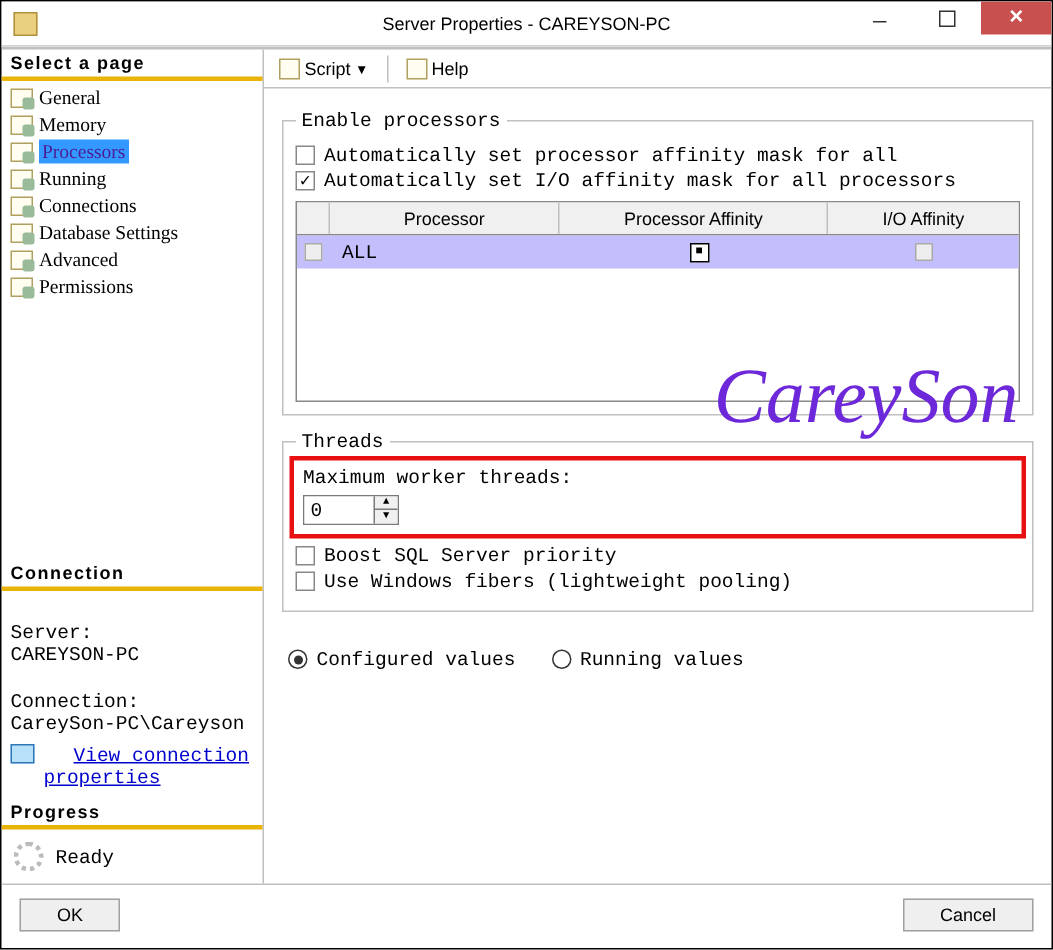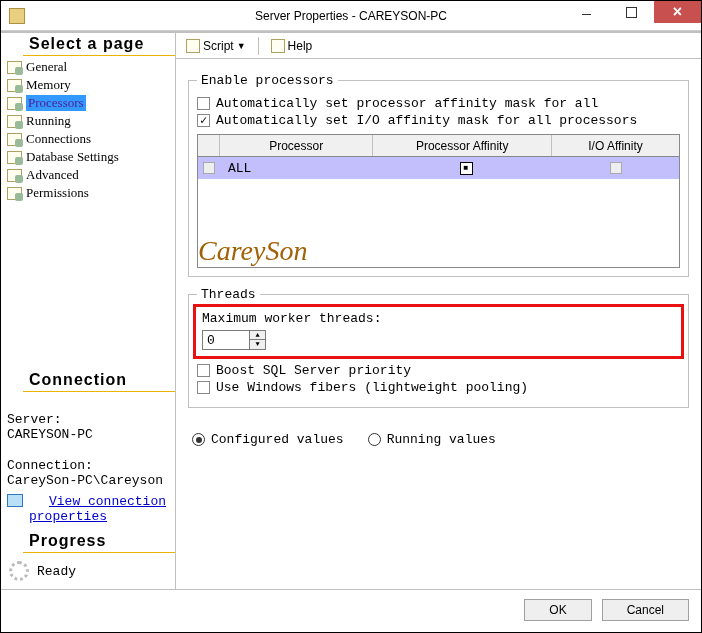--- a/index.html
+++ b/index.html
@@ -10,21 +10,21 @@
 .titlebar-text { font-family: "Segoe UI", sans-serif; font-size: 12px; position: absolute; left: 0; right: 0; text-align: center; }
 .winctrls { position: absolute; right: 0; top: 0; display: flex; }
 .winbtn { width: 45px; height: 22px; display: flex; align-items: center; justify-content: center; font-family: sans-serif; font-size: 14px; }
 .winbtn.close { background: #c8504f; color: #fff; width: 47px; }
 .winbtn.min::before { content: ""; display: block; width: 9px; height: 1px; background: #333; margin-top: 5px; }
 .winbtn.max::before { content: ""; display: block; width: 9px; height: 9px; border: 1px solid #333; }
 .winbtn.close::before { content: "×"; font-size: 16px; line-height: 1; font-weight: bold; }
 
 .body { display: flex; height: 558px; border-top: 2px solid #bfbfbf; }
 .sidebar { width: 175px; border-right: 1px solid #c0c0c0; display: flex; flex-direction: column; }
-.section-head { font-family: Arial, sans-serif; font-weight: bold; font-size: 16px; padding: 2px 6px; letter-spacing: 1px; border-bottom: 1px solid #eab308; margin-left: 22px; }
+.section-head { font-family: Arial, sans-serif; font-weight: bold; font-size: 12px; padding: 2px 6px; letter-spacing: 1px; border-bottom: 3px solid #eab308; }
 .navlist { padding: 2px 0; flex: 0; font-family: Liberation Serif, serif; }
 .navitem { display: flex; align-items: center; padding: 1px 6px; gap: 4px; cursor: default; }
 .navitem.sel .navlabel { background: #3399ff; color: #4c1d95; padding: 0 2px; }
 .page-icon { width: 15px; height: 13px; background: #fffef0; border: 1px solid #b0a060; position: relative; }
 .page-icon::after { content: ""; position: absolute; right: -2px; bottom: -2px; width: 8px; height: 8px; background: #99bb99; border-radius: 2px; }
 .spacer { flex: 1; }
 .conn-block { padding: 4px 6px 6px; font-size: 13px; }
 .conn-block .k { margin-top: 16px; }
 .conn-link { color: #0000cd; text-decoration: underline; margin-left: 22px; display: block; }
 .con-icon { width: 16px; height: 13px; background: #b8e0f8; border: 1px solid #3078b8; display: inline-block; vertical-align: top; margin-right: 4px; }
@@ -46,36 +46,36 @@
 .chkbox.mixed::before { content: "■"; font-size: 8px; }
 
 .table { border: 1px solid #888; margin-top: 6px; height: 134px; background: #fff; position: relative; }
 .thead { display: flex; background: #f0f0f0; border-bottom: 1px solid #888; height: 22px; font-family: "Segoe UI", sans-serif; font-size: 12px; }
 .th { border-right: 1px solid #c0c0c0; display: flex; align-items: center; justify-content: center; }
 .th1 { width: 22px; } .th2 { flex: 1.2; } .th3 { flex: 1.4; } .th4 { flex: 1; border-right: none; }
 .trow { display: flex; background: #c2bffc; height: 22px; align-items: center; }
 .td { display: flex; align-items: center; }
 .td1 { width: 22px; justify-content: center; } .td2 { flex: 1.2; padding-left: 8px; } .td3 { flex: 1.4; justify-content: center; } .td4 { flex: 1; justify-content: center; }
 .dis-ck { width: 12px; height: 12px; border: 1px solid #aaa; background: #eee; }
-.watermark { position: absolute; top: 100px; left: 0; right: 0; text-align: left; font-family: "Times New Roman", serif; font-size: 28px; color: #a16207; font-style: italic; }
+.watermark { position: absolute; top: 100px; left: 0; right: 0; text-align: right; font-family: "Times New Roman", serif; font-size: 52px; color: #6d28d9; font-style: italic; }
 
 .threads-fs { padding-bottom: 10px; }
 .redbox { border: 3px solid #e81010; padding: 4px 6px 6px; margin: -4px -4px 4px; }
 .spin { display: inline-flex; border: 1px solid #7a7a7a; height: 20px; margin-top: 4px; }
 .spin input { width: 46px; border: none; padding: 0 4px; font-family: "Courier New", monospace; font-size: 13px; outline: none; }
 .spin .btns { display: flex; flex-direction: column; border-left: 1px solid #7a7a7a; }
 .spin .b { width: 15px; height: 9px; font-size: 7px; line-height: 9px; text-align: center; background: #f0f0f0; border-bottom: 1px solid #7a7a7a; }
 .spin .b:last-child { border-bottom: none; }
 
 .valrow { display: flex; gap: 24px; margin-top: 24px; padding-left: 4px; }
 .radio { display: flex; align-items: center; gap: 6px; }
 .rad { width: 13px; height: 13px; border: 1px solid #333; border-radius: 50%; display: flex; align-items: center; justify-content: center; }
 .rad.on::before { content: ""; width: 6px; height: 6px; background: #333; border-radius: 50%; }
 
-.footer { height: 40px; border-top: 1px solid #c0c0c0; display: flex; justify-content: flex-end; align-items: center; padding: 0 12px; gap: 10px; }
+.footer { height: 40px; border-top: 1px solid #c0c0c0; display: flex; justify-content: space-between; align-items: center; padding: 0 12px; gap: 10px; }
 .btn { font-family: "Segoe UI", sans-serif; font-size: 12px; background: #efefef; border: 1px solid #a0a0a0; padding: 3px 24px; }
 </style>
 </head>
 <body>
 
 <div class="titlebar">
   <span class="titlebar-icon"></span>
   <span class="titlebar-text">Server Properties - CAREYSON-PC</span>
   <div class="winctrls">
     <div class="winbtn min"></div>

